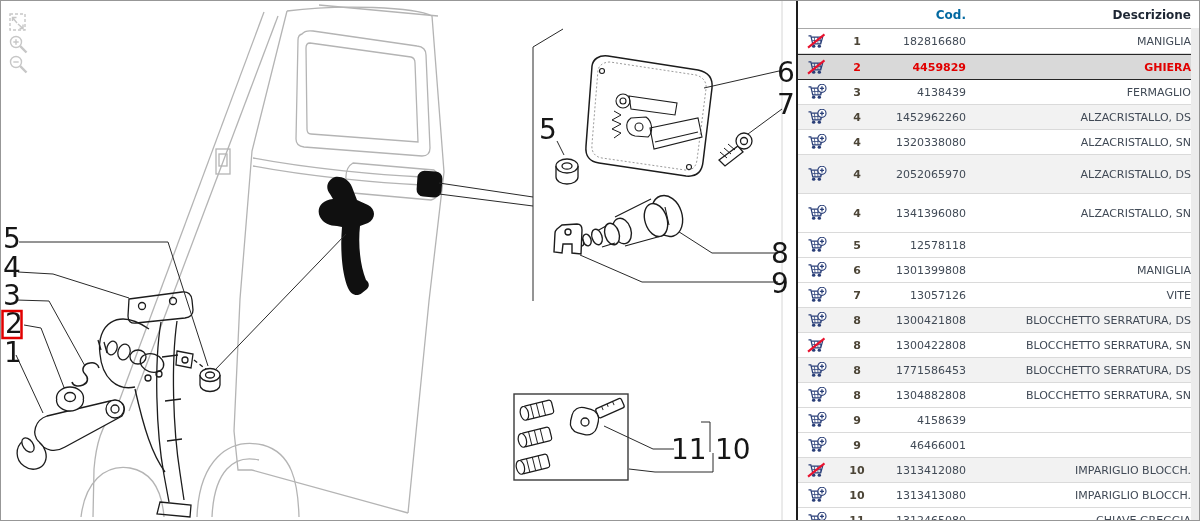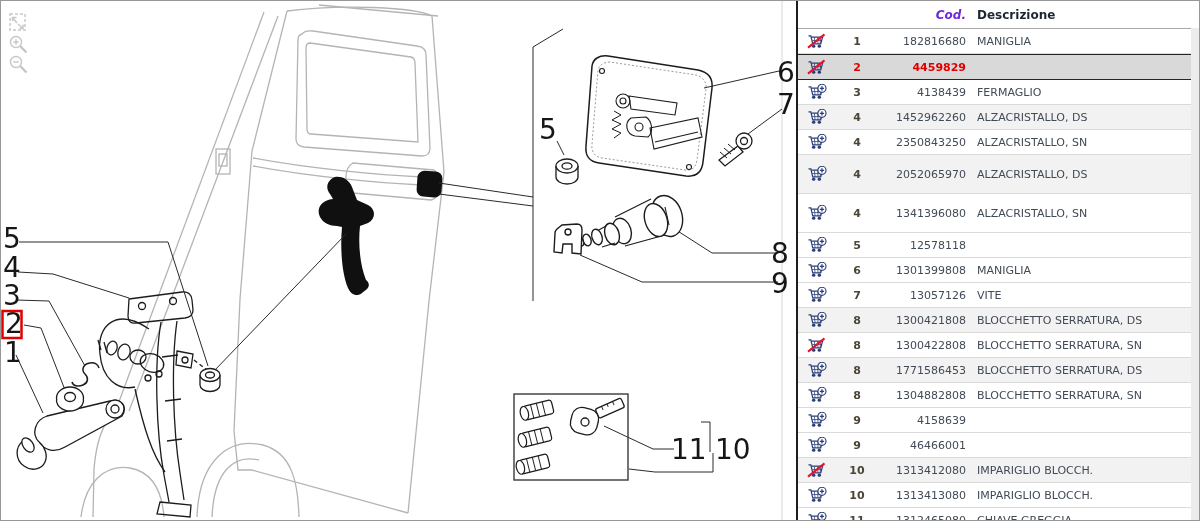--- a/index.html
+++ b/index.html
@@ -13,22 +13,22 @@
        font-size:12px;font-weight:bold;color:#1d2633;}
   .row{display:flex;height:24px;align-items:center;border-bottom:1px solid #dadada;
        font-size:11px;color:#414a56;background:#fff;}
   .row.striped{background:#f2f2f2;}
   .row.tall{height:38px;}
   .row.selected{background:#d9d9d9;border-top:1px solid #262626;border-bottom:1px solid #262626;}
   .row.selected .c-num,.row.selected .c-cod,.row.selected .c-desc{color:#e10000;font-weight:bold;}
   .c-icon{width:36px;display:flex;justify-content:center;align-items:center;}
   .c-num{width:46px;text-align:center;font-weight:bold;color:#4c4537;}
   .c-cod{width:86px;text-align:right;}
-  .c-desc{flex:1;padding-left:11px;text-align:left;white-space:nowrap;overflow:hidden;}
-  .hdr .c-cod{color:#6d28d9;font-style:italic;}
+  .c-desc{flex:1;padding-left:11px;text-align:right;white-space:nowrap;overflow:hidden;}
+  .hdr .c-cod{color:#0369a1;}
   svg text{font-family:"DejaVu Sans",sans-serif;}
 </style>
 </head>
 <body>
 
 <div class="frame">
 
   <div class="diagram-panel">
   <svg width="796" height="519" viewBox="0 0 796 519">
 
@@ -270,20 +270,21 @@
               <svg viewBox="0 0 22 17" width="21" height="16">
                 <path d="M2.5,3 L5,3 L7,11.5 L15.5,11.5 L17.5,4.5 L6,4.5" fill="none" stroke="#2a3f78" stroke-width="1.3"></path>
                 <path d="M8.7,4.5 L9.5,11.5 M12.2,4.5 L12.6,11.5 M15.2,4.8 L15,11.5 M6.6,8 L16.8,8" stroke="#2a3f78" stroke-width="0.8" fill="none"></path>
                 <circle cx="8" cy="14" r="1.8" fill="#2a3f78"></circle>
                 <circle cx="14" cy="14" r="1.8" fill="#2a3f78"></circle>
                 <path d="M2,15.5 L19.5,1.5" stroke="#e8112d" stroke-width="2.2"></path>
               </svg>
             </span>
             <span class="c-num">2</span>
             <span class="c-cod">4459829</span>
+            <span class="c-desc">GHIERA</span>
           </div>
           <div class="row">
             <span class="c-icon">
               <svg viewBox="0 0 22 17" width="21" height="16">
                 <path d="M2.5,3 L5,3 L7,11.5 L15.5,11.5 L17.5,4.5 L6,4.5" fill="none" stroke="#2a3f78" stroke-width="1.3"></path>
                 <path d="M8.7,4.5 L9.5,11.5 M12.2,4.5 L12.6,11.5 M15.2,4.8 L15,11.5 M6.6,8 L16.8,8" stroke="#2a3f78" stroke-width="0.8" fill="none"></path>
                 <circle cx="8" cy="14" r="1.8" fill="#2a3f78"></circle>
                 <circle cx="14" cy="14" r="1.8" fill="#2a3f78"></circle>
                 <circle cx="16.8" cy="4.6" r="4.3" fill="#fff" stroke="#2a3f78" stroke-width="1.2"></circle>
                 <path d="M16.8,2.4 L16.8,6.8 M14.6,4.6 L19,4.6" stroke="#2a3f78" stroke-width="1.4"></path>
@@ -313,21 +314,21 @@
               <svg viewBox="0 0 22 17" width="21" height="16">
                 <path d="M2.5,3 L5,3 L7,11.5 L15.5,11.5 L17.5,4.5 L6,4.5" fill="none" stroke="#2a3f78" stroke-width="1.3"></path>
                 <path d="M8.7,4.5 L9.5,11.5 M12.2,4.5 L12.6,11.5 M15.2,4.8 L15,11.5 M6.6,8 L16.8,8" stroke="#2a3f78" stroke-width="0.8" fill="none"></path>
                 <circle cx="8" cy="14" r="1.8" fill="#2a3f78"></circle>
                 <circle cx="14" cy="14" r="1.8" fill="#2a3f78"></circle>
                 <circle cx="16.8" cy="4.6" r="4.3" fill="#fff" stroke="#2a3f78" stroke-width="1.2"></circle>
                 <path d="M16.8,2.4 L16.8,6.8 M14.6,4.6 L19,4.6" stroke="#2a3f78" stroke-width="1.4"></path>
               </svg>
             </span>
             <span class="c-num">4</span>
-            <span class="c-cod">2350843250</span>
+            <span class="c-cod">1320338080</span>
             <span class="c-desc">ALZACRISTALLO, SN</span>
           </div>
           <div class="row striped tall">
             <span class="c-icon">
               <svg viewBox="0 0 22 17" width="21" height="16">
                 <path d="M2.5,3 L5,3 L7,11.5 L15.5,11.5 L17.5,4.5 L6,4.5" fill="none" stroke="#2a3f78" stroke-width="1.3"></path>
                 <path d="M8.7,4.5 L9.5,11.5 M12.2,4.5 L12.6,11.5 M15.2,4.8 L15,11.5 M6.6,8 L16.8,8" stroke="#2a3f78" stroke-width="0.8" fill="none"></path>
                 <circle cx="8" cy="14" r="1.8" fill="#2a3f78"></circle>
                 <circle cx="14" cy="14" r="1.8" fill="#2a3f78"></circle>
                 <circle cx="16.8" cy="4.6" r="4.3" fill="#fff" stroke="#2a3f78" stroke-width="1.2"></circle>

